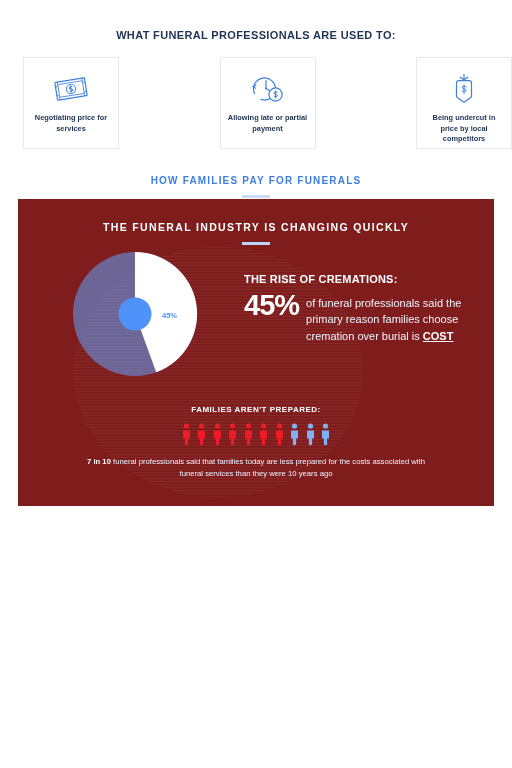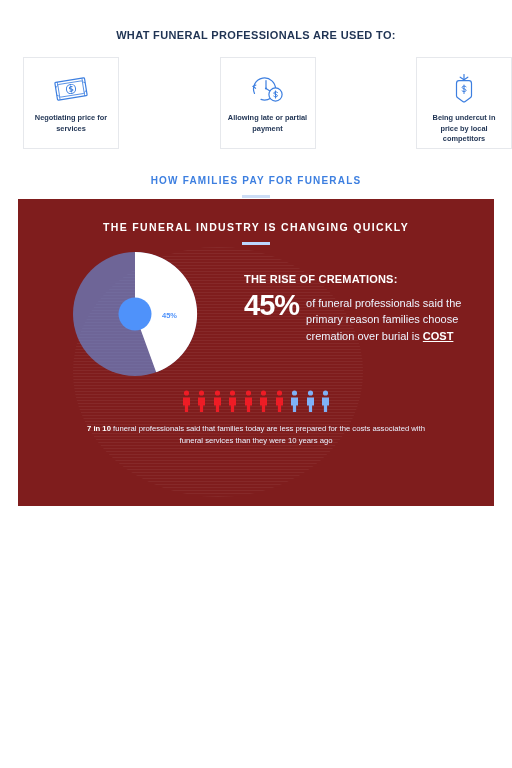--- a/index.html
+++ b/index.html
@@ -198,20 +198,21 @@
 
       <div class="cremate">
         <div class="lbl">THE RISE OF CREMATIONS:</div>
         <div class="row">
           <div class="big">45%</div>
           <div class="desc"><span>of funeral professionals said the primary reason families choose cremation over burial is </span><b>COST</b></div>
         </div>
       </div>
     </div>
 
+    <div class="fam-h">FAMILIES AREN'T PREPARED:</div>
 
     <div class="people">
       <svg width="9" height="22" viewBox="0 0 9 22">
           <g fill="#ee1c25">
             <circle cx="4.5" cy="3" r="2.6"></circle>
             <path d="M1 7.4h7v8.2H6.1V22H2.9v-6.4H1z"></path>
           </g>
         </svg>
       <svg width="9" height="22" viewBox="0 0 9 22">
           <g fill="#ee1c25">

